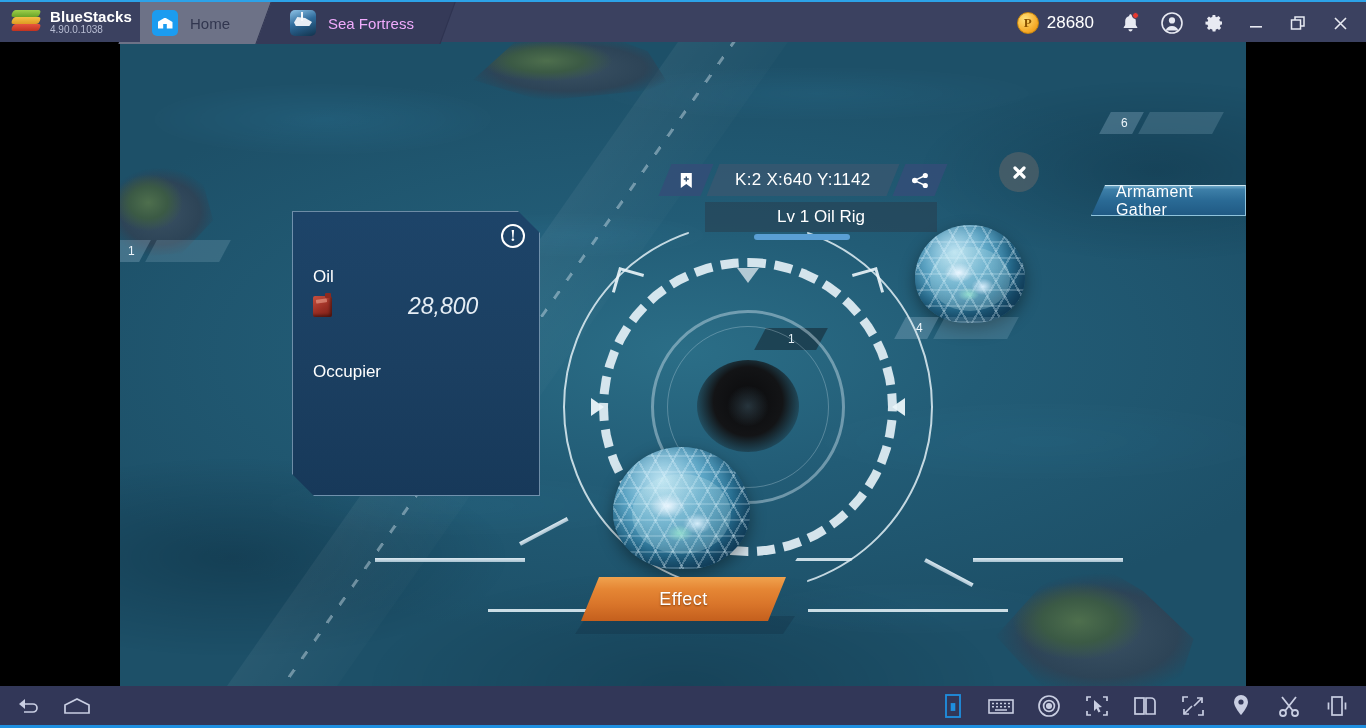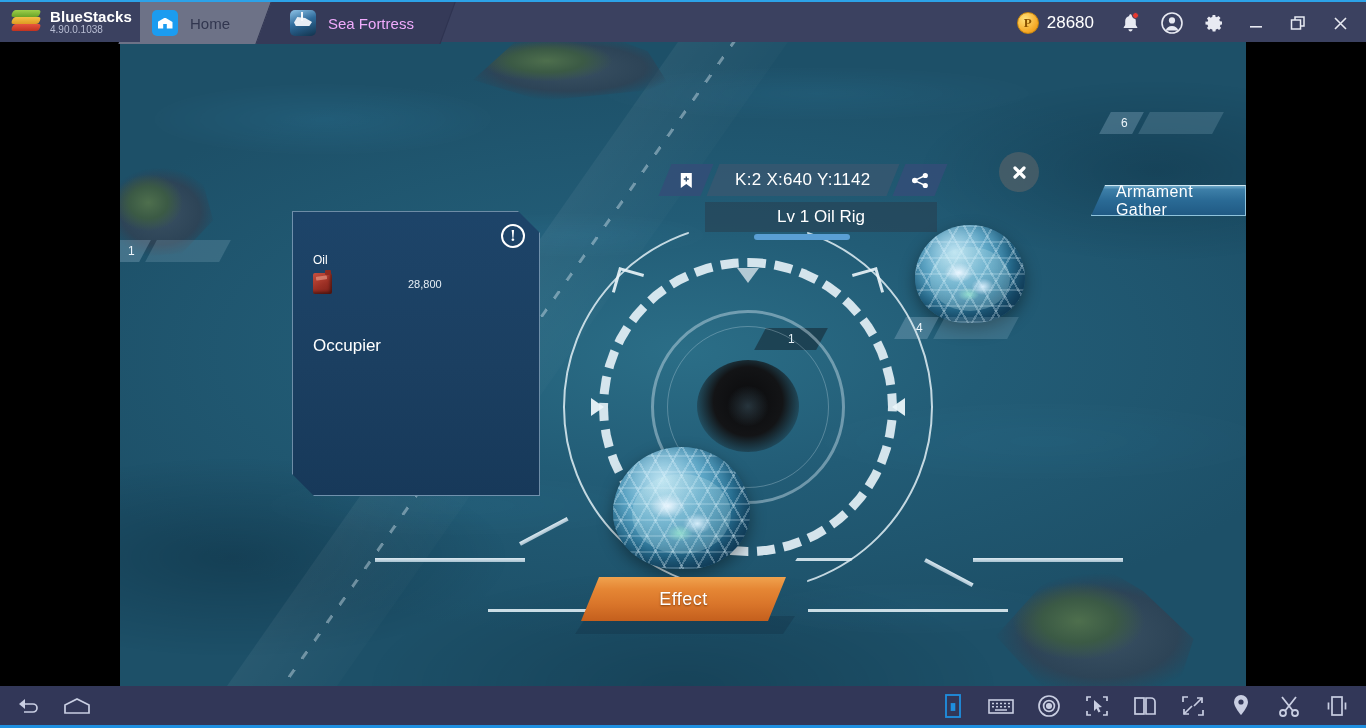--- a/index.html
+++ b/index.html
@@ -288,38 +288,38 @@
     clip-path: polygon(0 0, calc(100% - 22px) 0, 100% 22px, 100% 100%, 22px 100%, 0 calc(100% - 22px));
     padding: 18px 20px;
   }
   .info-badge {
     position: absolute; right: 14px; top: 12px; width: 24px; height: 24px;
     border-radius: 50%; border: 2px solid #ffffff;
     display: flex; align-items: center; justify-content: center;
     color: #ffffff; font-size: 16px; font-weight: bold; line-height: 1;
     font-family: "Liberation Serif", serif;
   }
-  .res-label { color: #ffffff; font-size: 12px; margin-top: 23px; }
+  .res-label { color: #ffffff; font-size: 17px; margin-top: 37px; }
   .res-row { display: flex; align-items: center; margin-top: 6px; }
   .res-icon {
     width: 19px; height: 21px; flex: none;
     background: linear-gradient(150deg, #c9503f 0%, #9b2f24 55%, #7a1f17 100%);
     border-radius: 2px 3px 2px 2px;
     position: relative;
     box-shadow: inset -2px -2px 3px rgba(0,0,0,.4);
   }
   .res-icon::before {
     content:""; position:absolute; left:3px; top:3px; width:11px; height:4px;
     background: rgba(240,170,150,.55); border-radius:1px; transform: rotate(-8deg);
   }
   .res-icon::after {
     content:""; position:absolute; right:1px; top:-3px; width:6px; height:5px;
     background:#8d2a1f; border-radius:1px;
   }
-  .res-value { color: #e6eef5; font-size: 11px; margin-left: 76px; }
+  .res-value { color: #e6eef5; font-size: 23px; margin-left: 76px; font-style: italic; }
   .occupier { color: #ffffff; font-size: 17px; margin-top: 42px; }
 
   .hline { position: absolute; height: 4px; background: linear-gradient(#dbe9f1, #a9c2d0); }
   .hline.left  { left: 255px; top: 516px; width: 150px; }
   .hline.right { left: 853px; top: 516px; width: 150px; }
   .hline-slant { position: absolute; width: 54px; height: 4px; background: linear-gradient(#dbe9f1, #a9c2d0); }
   .hline-slant.l { left: 400px; top: 500px; transform: rotate(-28deg); transform-origin: left center; }
   .hline-slant.r { left: 805px; top: 516px; transform: rotate(28deg); transform-origin: left center; }
 
   .gather-btn {

